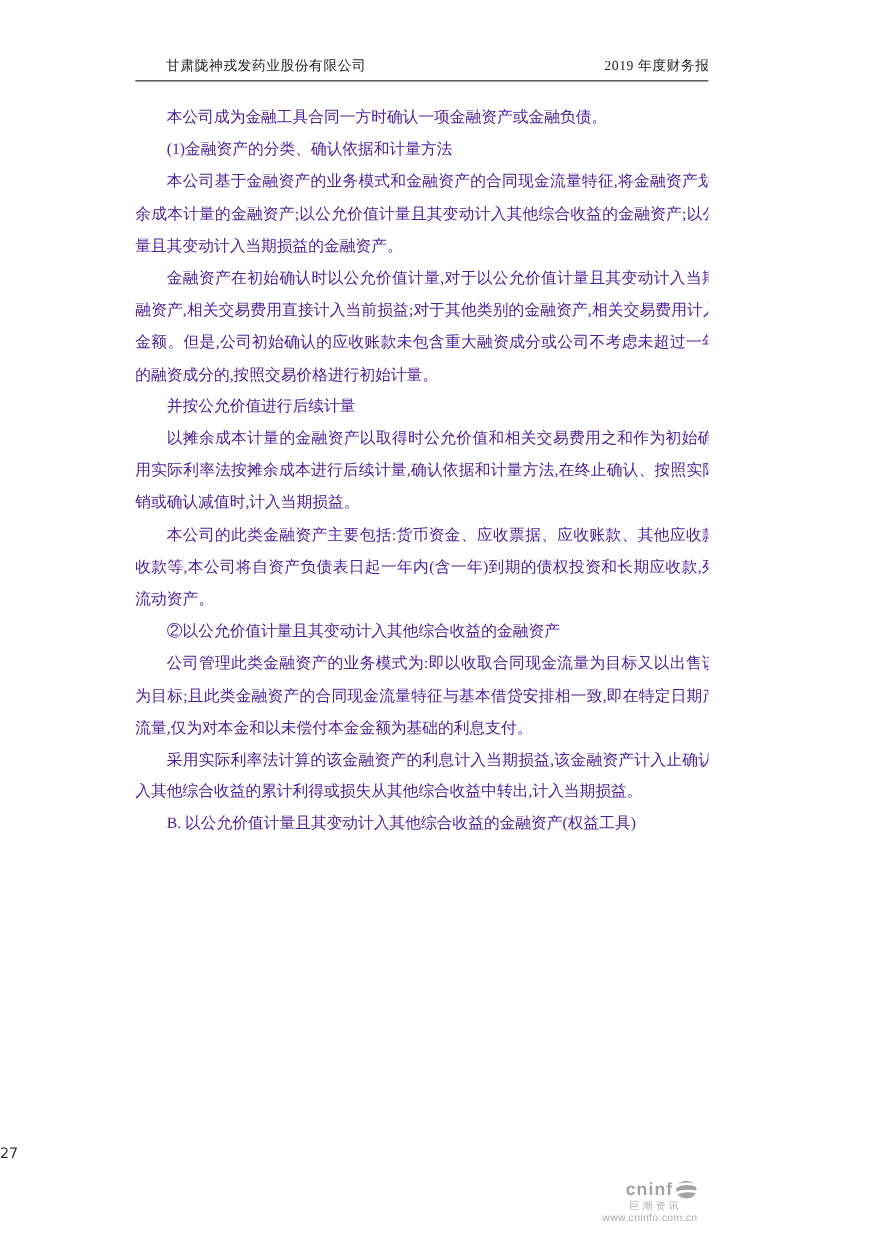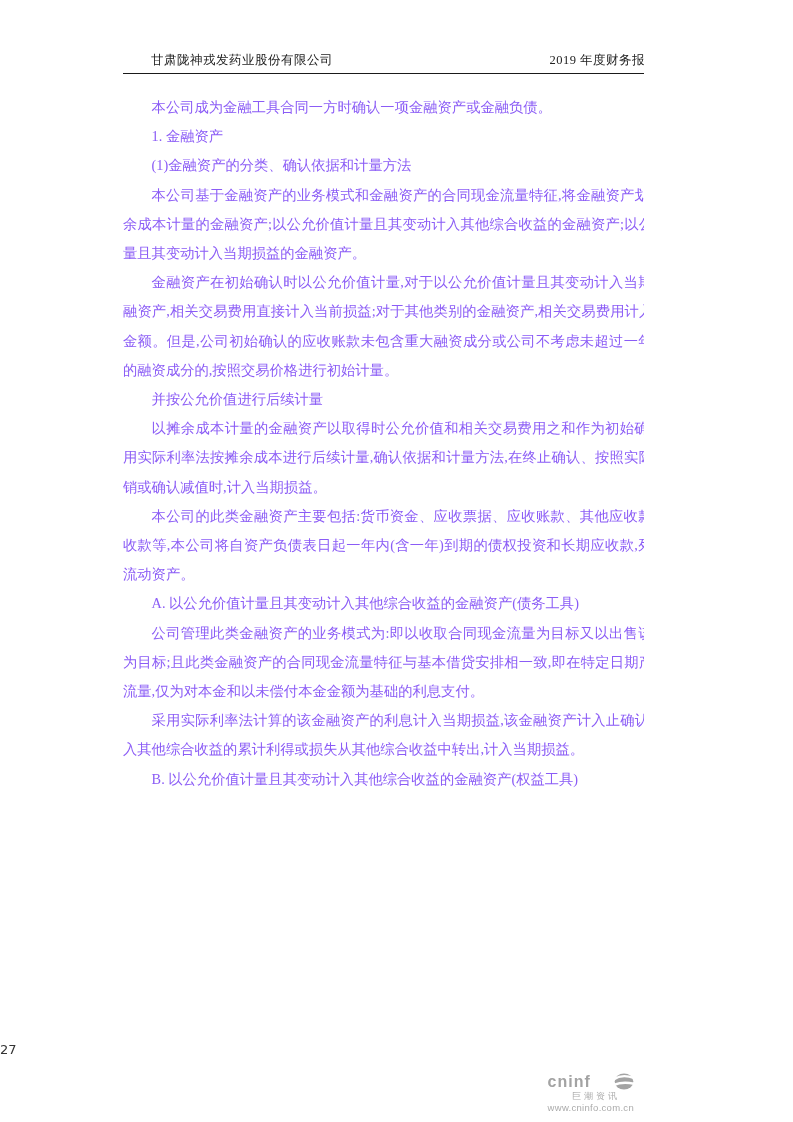--- a/index.html
+++ b/index.html
@@ -42,21 +42,21 @@
   
   .document-body {
     position: absolute;
     left: 123px;
     top: 93px;
     width: 588px;
     font-size: 14.3px;
     line-height: 29.2px;
     text-align: justify;
     text-justify: inter-ideograph;
-    color: #8b5cf6;
+    color: #4c1d95;
   }
   .document-body p {
     margin: 0;
     padding: 0;
     text-indent: 2em;
   }
   
   .page-number {
     position: absolute;
     left: 0;
@@ -71,23 +71,23 @@
     position: absolute;
     right: 10px;
     top: 1073px;
     text-align: right;
     font-family: "Liberation Sans", "DejaVu Sans", sans-serif;
     color: #a9a9a9;
     line-height: 1;
   }
   .logo-row1 {
     display: flex;
-    justify-content: space-between;
+    justify-content: flex-end;
     align-items: center;
-    gap: 14px;
+    gap: 2px;
   }
   .logo-wordmark {
     font-weight: bold;
     font-size: 16px;
     letter-spacing: 1px;
     color: #a3a3a3;
   }
   .logo-icon {
     display: inline-block;
     width: 20px;
@@ -112,28 +112,27 @@
 
 <div class="page">
 
   <div class="page-header">
     <span class="header-company">甘肃陇神戎发药业股份有限公司</span>
     <span class="header-doctitle">2019 年度财务报表附注</span>
   </div>
 
   <div class="document-body">
     <p>本公司成为金融工具合同一方时确认一项金融资产或金融负债。</p>
-    <p>1. 金融资产</p>
     <p>(1)金融资产的分类、确认依据和计量方法</p>
     <p>本公司基于金融资产的业务模式和金融资产的合同现金流量特征,将金融资产划分为:以摊余成本计量的金融资产;以公允价值计量且其变动计入其他综合收益的金融资产;以公允价值计量且其变动计入当期损益的金融资产。</p>
     <p>金融资产在初始确认时以公允价值计量,对于以公允价值计量且其变动计入当期损益的金融资产,相关交易费用直接计入当前损益;对于其他类别的金融资产,相关交易费用计入初始确认金额。但是,公司初始确认的应收账款未包含重大融资成分或公司不考虑未超过一年的合同中的融资成分的,按照交易价格进行初始计量。</p>
     <p>并按公允价值进行后续计量</p>
     <p>以摊余成本计量的金融资产以取得时公允价值和相关交易费用之和作为初始确认金额,采用实际利率法按摊余成本进行后续计量,确认依据和计量方法,在终止确认、按照实际利率法摊销或确认减值时,计入当期损益。</p>
     <p>本公司的此类金融资产主要包括:货币资金、应收票据、应收账款、其他应收款和长期应收款等,本公司将自资产负债表日起一年内(含一年)到期的债权投资和长期应收款,列示为其他流动资产。</p>
-    <p>A. 以公允价值计量且其变动计入其他综合收益的金融资产(债务工具)</p>
+    <p>②以公允价值计量且其变动计入其他综合收益的金融资产</p>
     <p>公司管理此类金融资产的业务模式为:即以收取合同现金流量为目标又以出售该金融资产为目标;且此类金融资产的合同现金流量特征与基本借贷安排相一致,即在特定日期产生的现金流量,仅为对本金和以未偿付本金金额为基础的利息支付。</p>
     <p>采用实际利率法计算的该金融资产的利息计入当期损益,该金融资产计入止确认时,之前计入其他综合收益的累计利得或损失从其他综合收益中转出,计入当期损益。</p>
     <p>B. 以公允价值计量且其变动计入其他综合收益的金融资产(权益工具)</p>
   </div>
 
   <div class="page-number">27</div>
 
   <div class="cninfo-logo">
     <div class="logo-row1">
       <span class="logo-wordmark">cninf</span>

